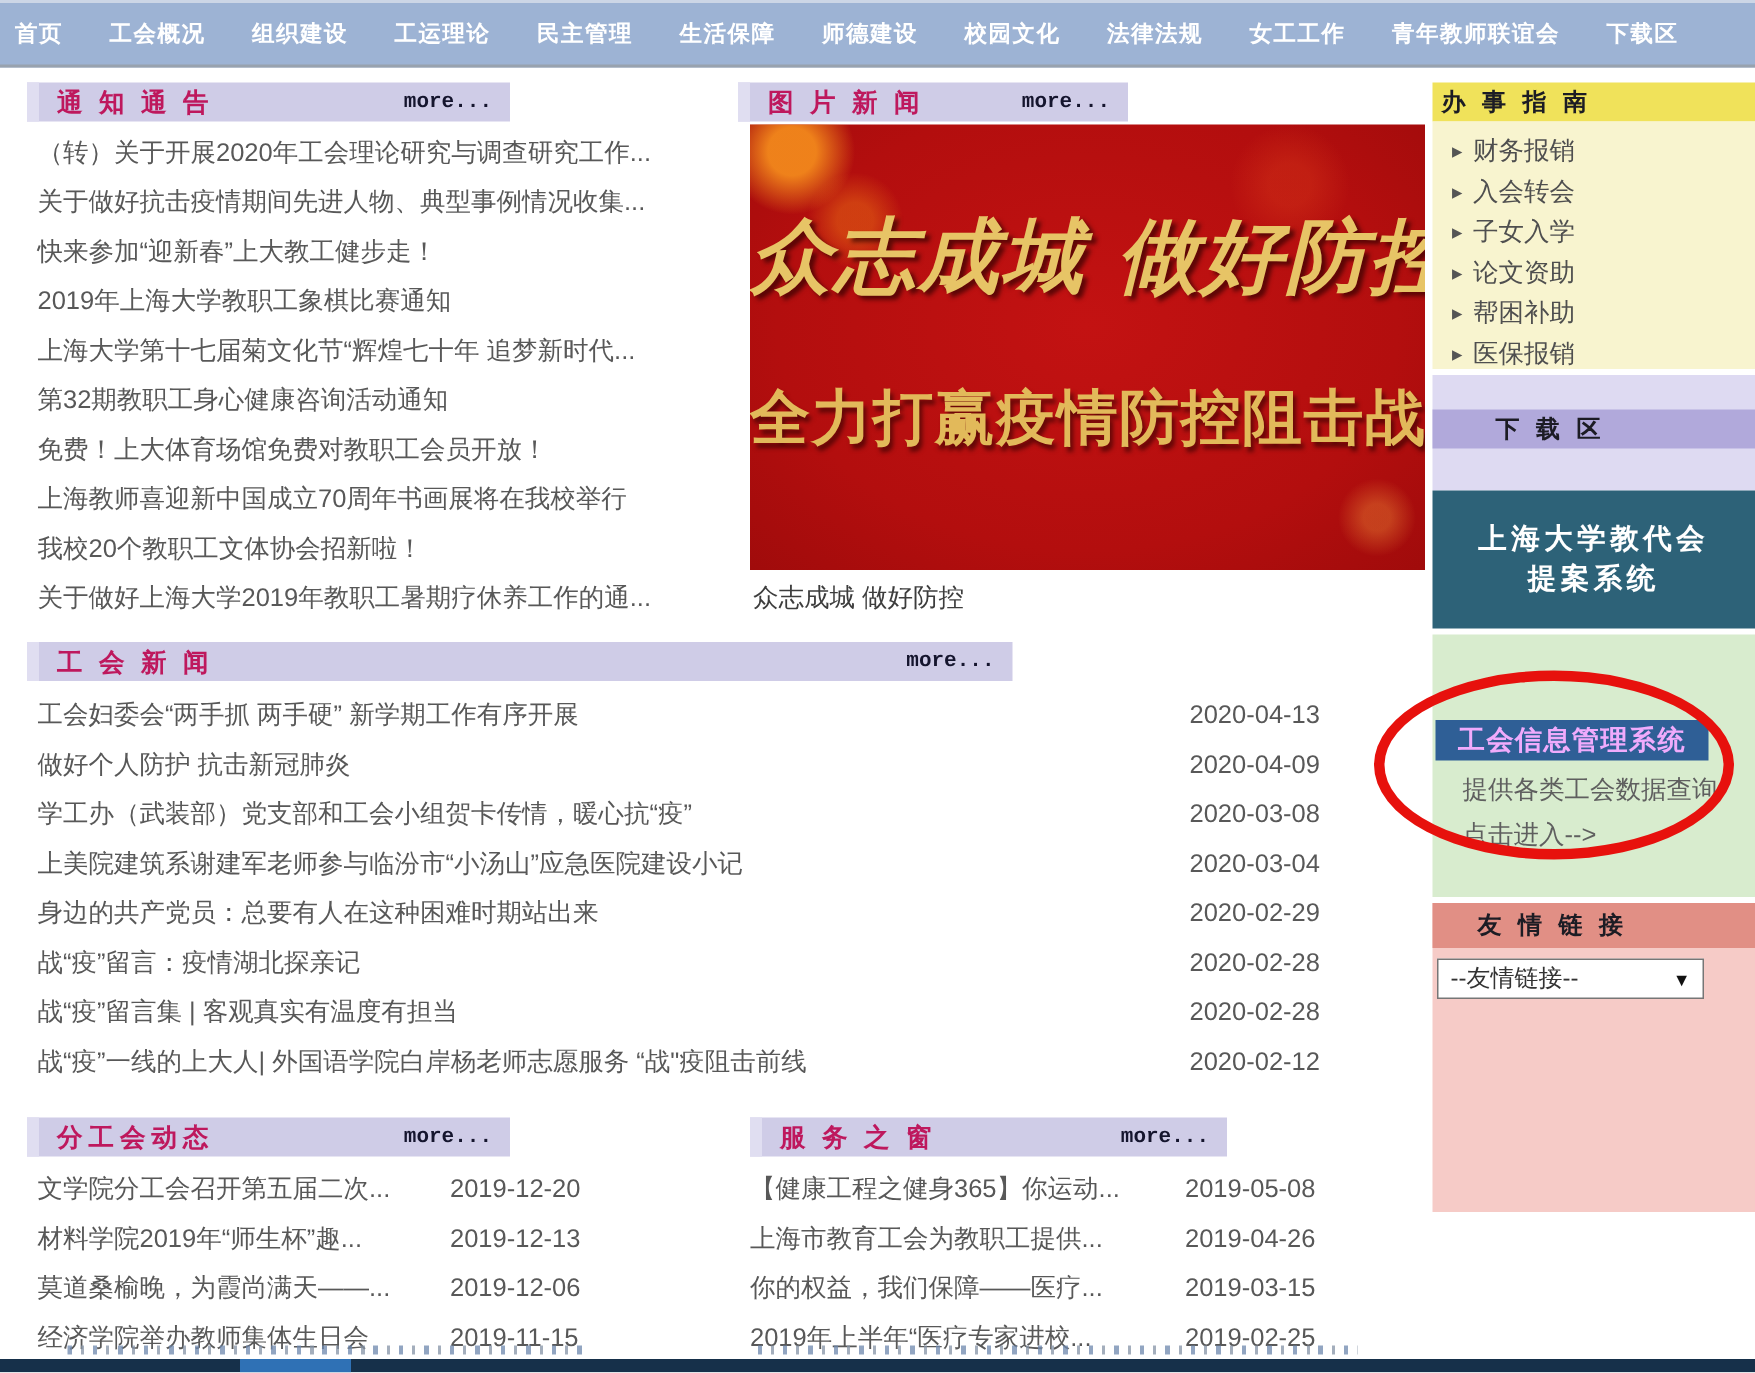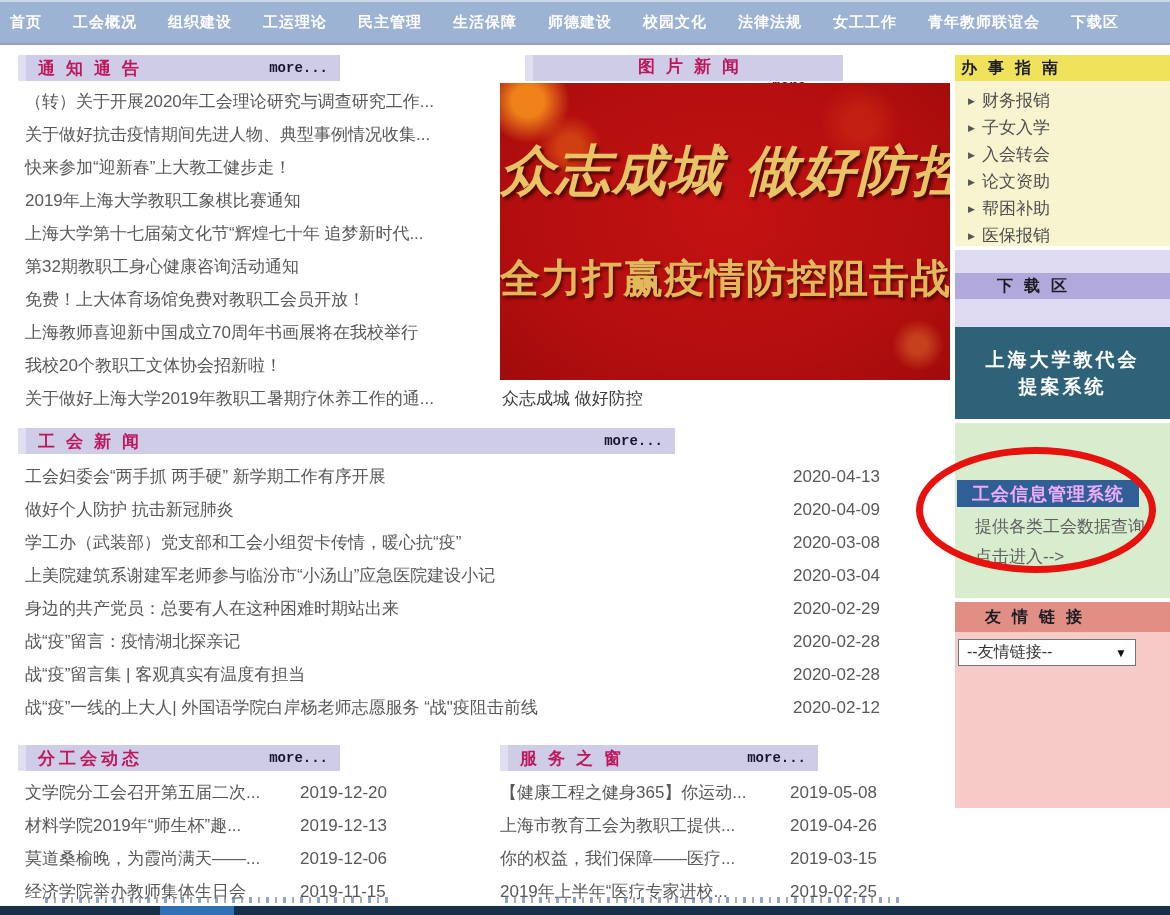--- a/index.html
+++ b/index.html
@@ -155,21 +155,21 @@
     <div class="news-row"><span class="news-link">快来参加“迎新春”上大教工健步走！</span></div>
     <div class="news-row"><span class="news-link">2019年上海大学教职工象棋比赛通知</span></div>
     <div class="news-row"><span class="news-link">上海大学第十七届菊文化节“辉煌七十年 追梦新时代...</span></div>
     <div class="news-row"><span class="news-link">第32期教职工身心健康咨询活动通知</span></div>
     <div class="news-row"><span class="news-link">免费！上大体育场馆免费对教职工会员开放！</span></div>
     <div class="news-row"><span class="news-link">上海教师喜迎新中国成立70周年书画展将在我校举行</span></div>
     <div class="news-row"><span class="news-link">我校20个教职工文体协会招新啦！</span></div>
     <div class="news-row"><span class="news-link">关于做好上海大学2019年教职工暑期疗休养工作的通...</span></div>
   </div>
 
-  <div class="sec-band" style="left:525px; top:55px; width:318px;flex-direction:column;">
+  <div class="sec-band" style="left:492px; top:55px; width:260px;">
     <span class="sec-title spaced">图片新闻</span>
     <span class="more-link">more...</span>
   </div>
   <div id="banner">
     <div id="banner-line1">众志成城 做好防控</div>
     <div id="banner-line2">全力打赢疫情防控阻击战</div>
   </div>
   <div id="banner-caption">众志成城 做好防控</div>
 
   <div class="sec-band" style="left:18px; top:428px; width:657px;">
@@ -258,24 +258,24 @@
   </div>
 
   <div class="side-band spaced" id="guide-band">
     <span>办事指南</span>
   </div>
   <div id="guide-bg">
     <div class="guide-item" style="margin-top:6px;">
       <span class="guide-arrow">▶</span><span class="guide-label">财务报销</span>
     </div>
     <div class="guide-item">
+      <span class="guide-arrow">▶</span><span class="guide-label">入会转会</span>
+    </div>
+    <div class="guide-item">
       <span class="guide-arrow">▶</span><span class="guide-label">子女入学</span>
-    </div>
-    <div class="guide-item">
-      <span class="guide-arrow">▶</span><span class="guide-label">入会转会</span>
     </div>
     <div class="guide-item">
       <span class="guide-arrow">▶</span><span class="guide-label">论文资助</span>
     </div>
     <div class="guide-item">
       <span class="guide-arrow">▶</span><span class="guide-label">帮困补助</span>
     </div>
     <div class="guide-item">
       <span class="guide-arrow">▶</span><span class="guide-label">医保报销</span>
     </div>

